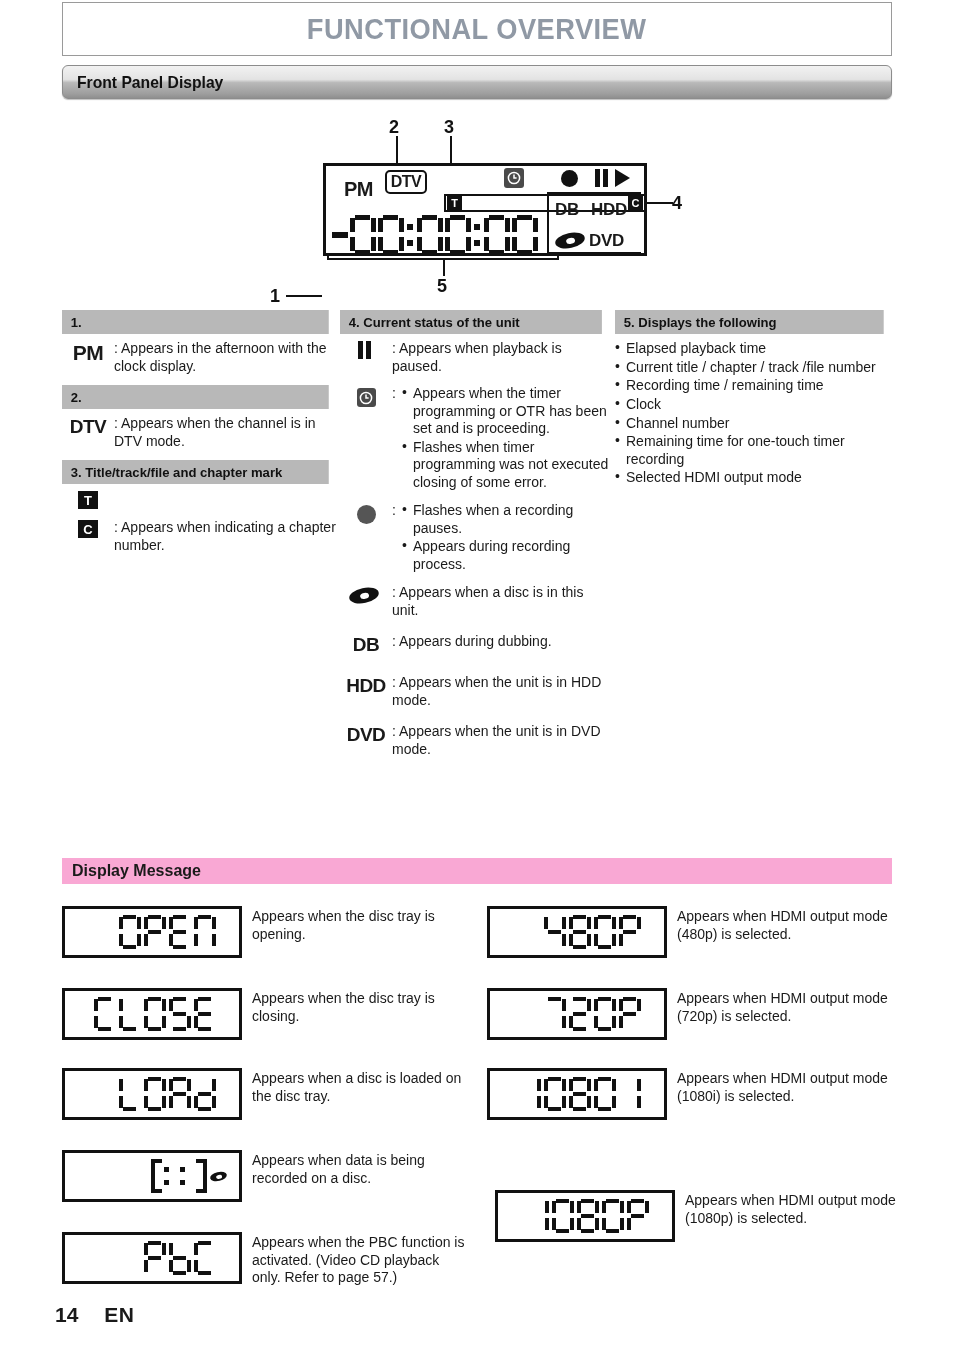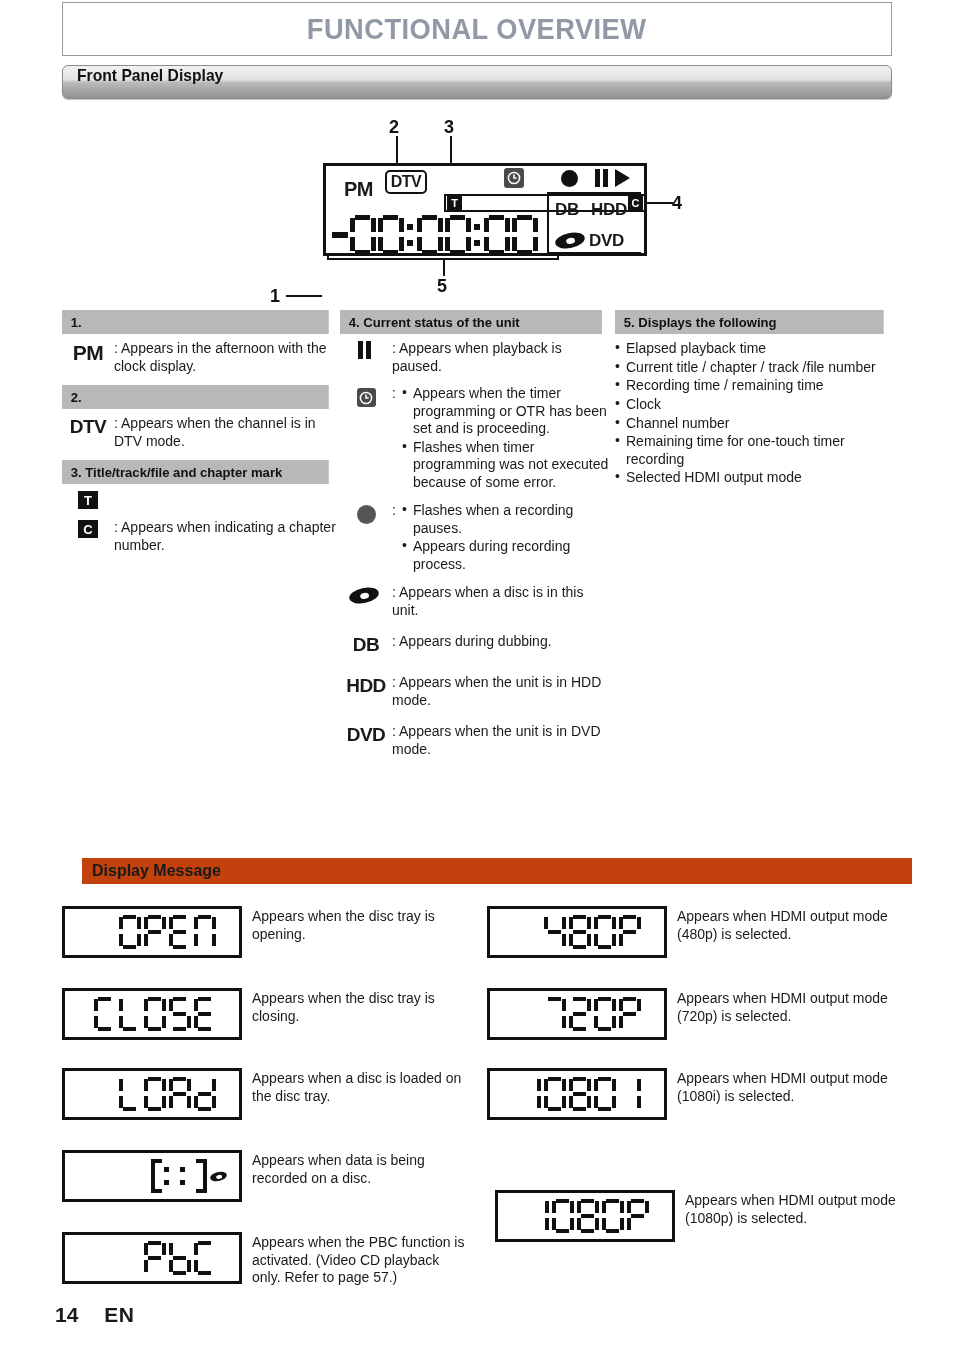--- a/index.html
+++ b/index.html
@@ -22,21 +22,21 @@
   .title-box .title-text {
     font-size:29px; font-weight:bold; letter-spacing:.5px;
     color:#9099a5; font-stretch:condensed; transform:scaleX(.94);
   }
 
   
   .section-bar {
     position:absolute; left:62px; top:65px; width:830px; height:34px;
     border-radius:6px; border:1px solid #8c8c8c;
     background:linear-gradient(to bottom,#f2f2f2 0%,#e3e3e3 42%,#b9b9b9 52%,#9d9d9d 88%,#8f8f8f 100%);
-    display:flex; align-items:flex-start;
+    display:flex; align-items:center;
     box-shadow:0 1px 1px rgba(0,0,0,.25);
   }
   .section-bar .label {
     font-size:16.5px; font-weight:bold; margin-left:14px; color:#111;
     transform:scaleX(.95); transform-origin:left center;
   }
 
   
   .diagram { position:absolute; left:0; top:108px; width:954px; height:195px; }
 
@@ -129,21 +129,21 @@
 
   .list5 { font-size:14px; line-height:1.26; padding-left:12px; }
   .list5 li { margin-bottom:1px; }
   ul.bullets { list-style:none; margin:0; padding:0; }
   ul.bullets li { position:relative; padding-left:11px; margin-bottom:1px; }
   ul.bullets li::before { content:"•"; position:absolute; left:0; top:-1px; }
 
   
   .dm-bar {
     position:absolute; left:62px; top:858px; width:830px; height:26px;
-    background:#c2410c; display:flex; align-items:center;margin-left:20px;
+    background:#f9a8d4; display:flex; align-items:center;
   }
   .dm-bar .label { font-size:16px; font-weight:bold; margin-left:10px; }
 
   .dm-item { position:absolute; display:flex; }
   .dm-lcd {
     width:180px; height:52px; border:3px solid #111; background:#fff;
     display:flex; align-items:center; justify-content:flex-end;
     padding-right:20px; position:relative;
   }
   .dm-text { display:flex; align-items:center; }
@@ -343,21 +343,21 @@
           <circle cx="7" cy="7" r="5.6" fill="none" stroke="#fff" stroke-width="1.5"></circle>
           <path d="M7 3.6 V7 H9.6" fill="none" stroke="#fff" stroke-width="1.5"></path>
         </svg>
       </span>
     </div>
     <div class="desc">
       <div class="bul">
           <span class="b">:</span>
         <ul class="bullets">
           <li>Appears when the timer programming or OTR has been set and is proceeding.</li>
-          <li>Flashes when timer programming was not executed because of some error.</li>
+          <li>Flashes when timer programming was not executed closing of some error.</li>
         </ul>
       </div>
     </div>
   </div>
 
   <div class="entry" style="margin-top:6px;">
     <div class="glyph" style="width:52px;">
       <span style="display:inline-block;width:19px;height:19px;border-radius:50%;background:#555;margin-top:2px;"></span>
     </div>
     <div class="desc">

